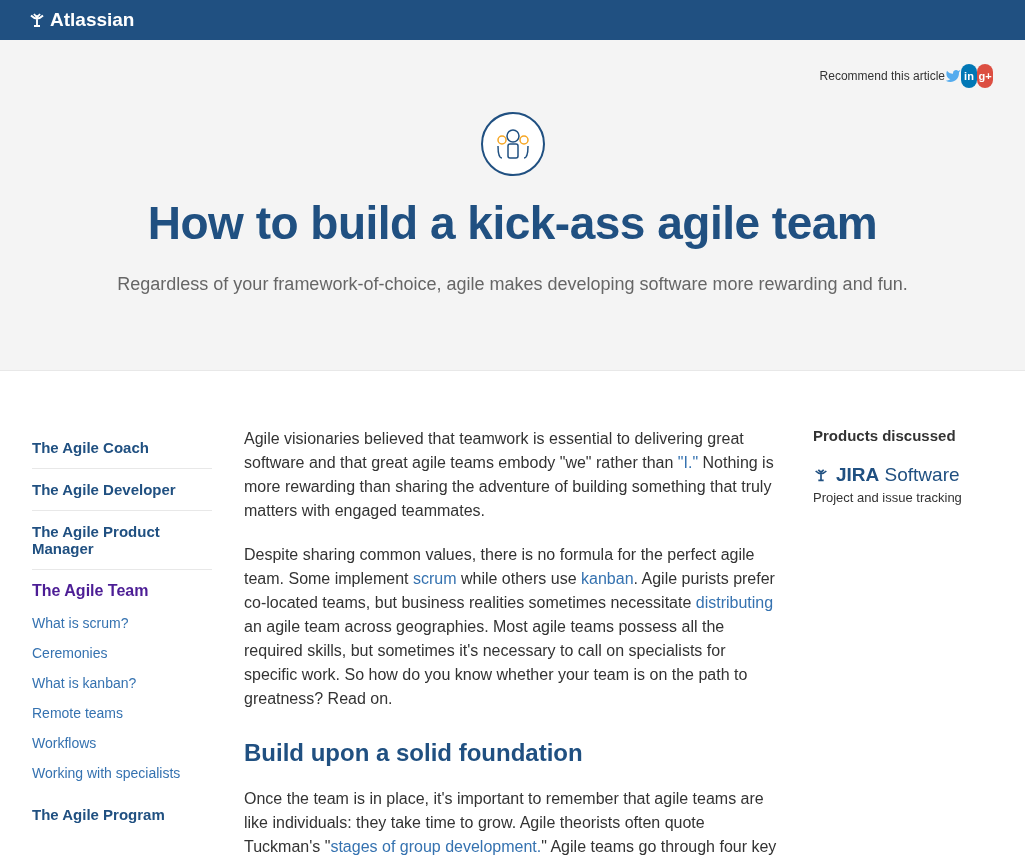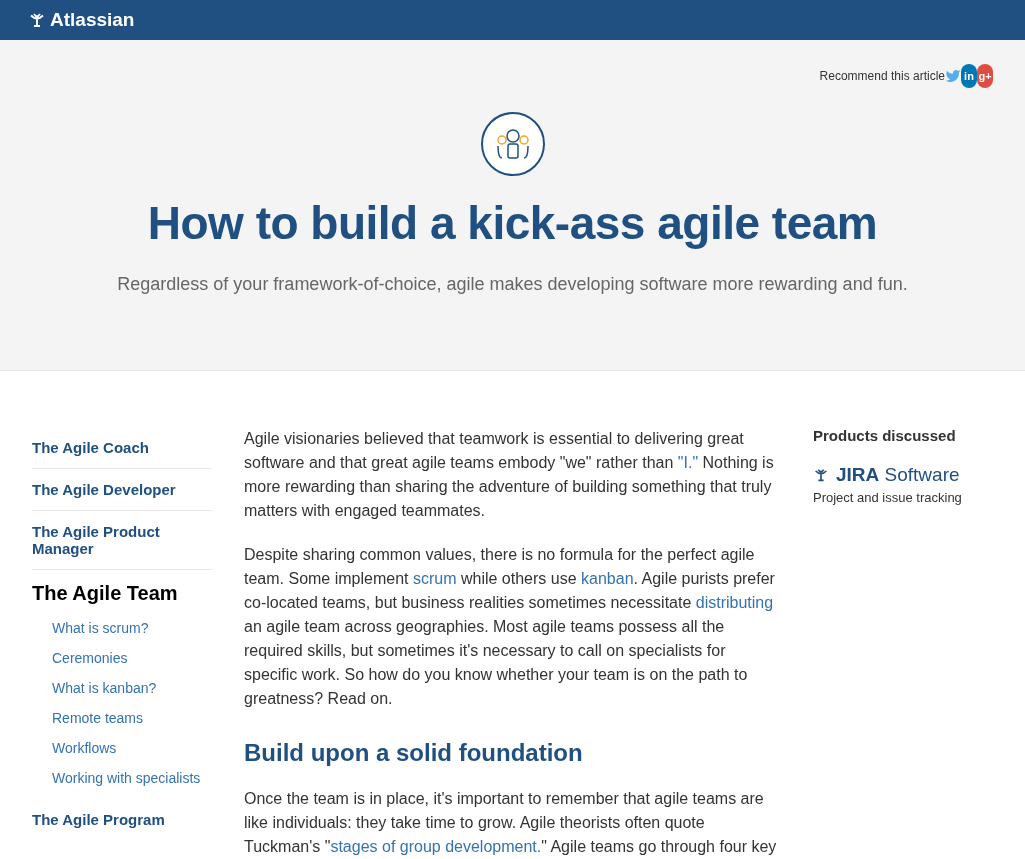--- a/index.html
+++ b/index.html
@@ -13,22 +13,22 @@
 .twitter-icon { color: #55acee; background: transparent; }
 .linkedin-icon { background: #0077b5; }
 .gplus-icon { background: #dc4e41; }
 .hero-inner { text-align: center; max-width: 920px; margin: 3px auto; }
 .hero-image { width: 64px; height: 64px; border: 2px solid #205081; border-radius: 50%; margin: 0 auto 20px; display: flex; align-items: center; justify-content: center; background: #fff; }
 .hero-title { color: #205081; font-size: 46px; font-weight: 600; margin-bottom: 24px; letter-spacing: -0.5px; }
 .hero-subtitle { color: #666; font-size: 18px; }
 .main-content { display: flex; padding: 56px 32px; gap: 32px; max-width: 1025px; }
 .sidebar { width: 180px; flex-shrink: 0; }
 .sidebar-section-link { display: block; color: #205081; font-weight: bold; font-size: 15px; padding: 12px 0; border-bottom: 1px solid #e8e8e8; text-decoration: none; }
-.sidebar-section-active { color: #000000; font-weight: bold; font-size: 20px; padding: 12px 0 8px; }
-.sidebar-sublink { display: block; color: #3572b0; font-size: 14px; padding: 7px 0; text-decoration: none; margin-left: 20px; }
+.sidebar-section-active { color: #4c1d95; font-weight: bold; font-size: 16px; padding: 12px 0 8px; }
+.sidebar-sublink { display: block; color: #3572b0; font-size: 14px; padding: 7px 0; text-decoration: none; }
 .sidebar-section-link.last-top { border-bottom: none; padding-top: 18px; }
 .article { flex: 1; max-width: 560px; color: #333; font-size: 16px; line-height: 1.5; }
 .article p { margin-bottom: 20px; }
 .article h2 { color: #205081; font-size: 24px; font-weight: 700; margin: 24px 0 16px; }
 .article a { color: #3572b0; text-decoration: none; text-align: center; }
 .right-col { width: 180px; flex-shrink: 0; }
 .right-col h3 { font-size: 15px; font-weight: bold; margin-bottom: 20px; }
 .product-logo { color: #205081; font-size: 19px; font-weight: 400; display: flex; align-items: center; gap: 7px; }
 .product-logo .bold { font-weight: bold; }
 .product-tagline { font-size: 13px; color: #333; margin-top: 4px; }

